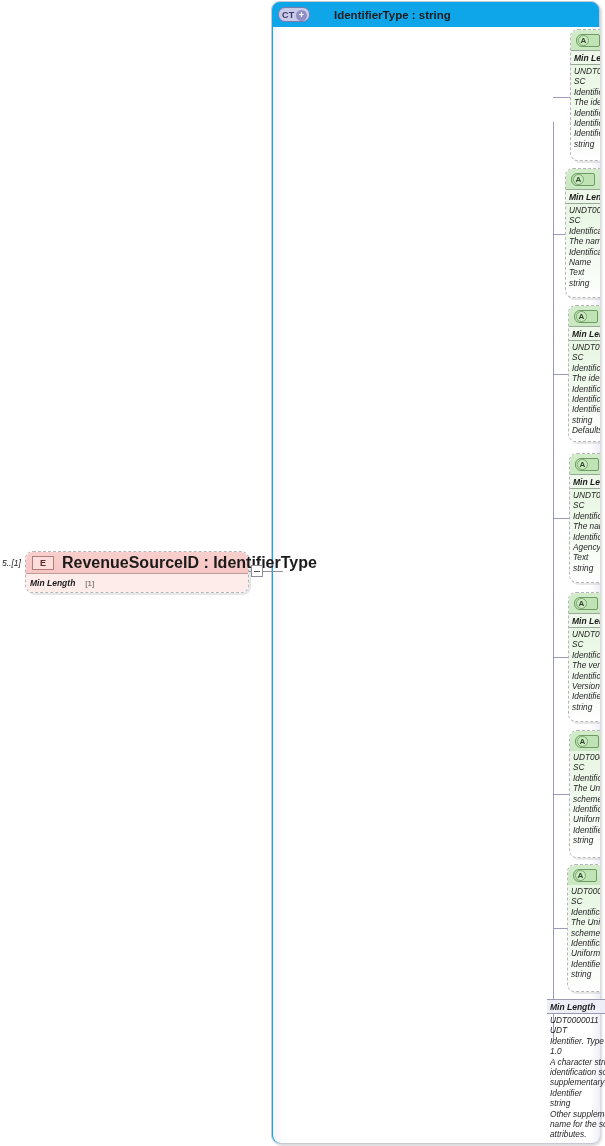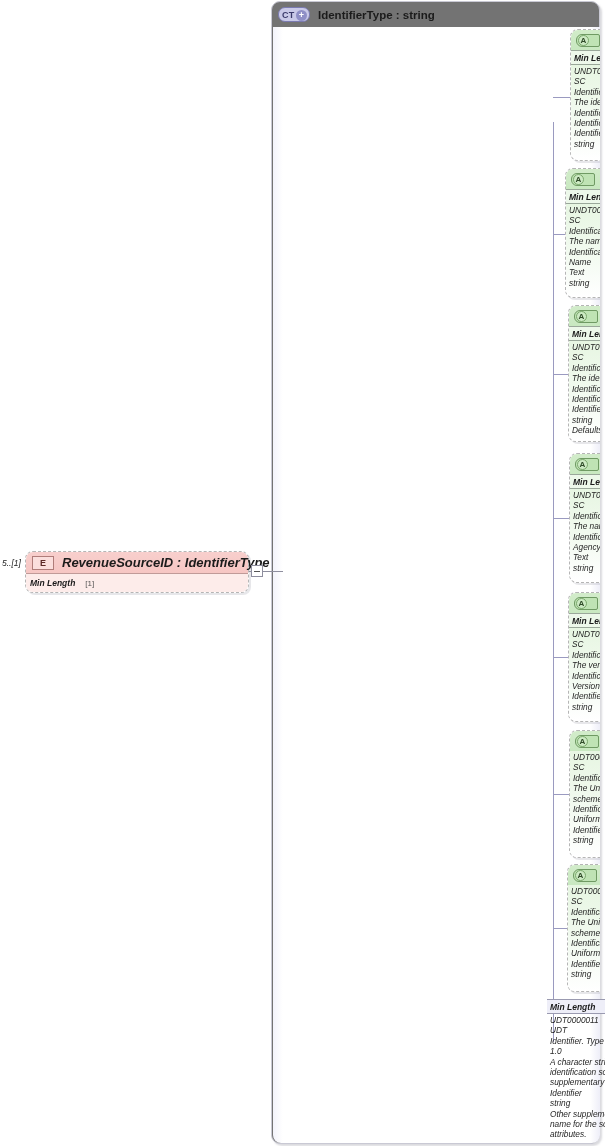--- a/index.html
+++ b/index.html
@@ -14,21 +14,21 @@
     overflow: hidden;
   }
 
   
   #ct-box {
     position: absolute;
     left: 271px; top: 1px;
     width: 329px; height: 1143px;
     border: 1px solid #c9c9d4;
     border-radius: 9px;
-    background: #737373;
+    background: #0ea5e9;
     box-shadow: 2px 2px 2px rgba(150,150,160,0.35);
   }
   #ct-header {
     position: absolute;
     left: 0; top: 0; width: 100%; height: 25px;
     display: flex; align-items: center;
     padding-left: 6px;
   }
   .ct-icon {
     width: 32px; height: 15px;
@@ -51,21 +51,21 @@
     right: 2px; top: 1.5px;
     width: 11px; height: 11px;
     border-radius: 50%;
     background: #8f8fc6;
     color: #fff;
     font-size: 9px; line-height: 10px;
     text-align: center;
     font-weight: bold;
   }
   #ct-title {
-    margin-left: 8px;
+    margin-left: 24px;
     font-size: 11.5px;
     font-weight: bold;
     color: #1b1b1b;
   }
 
   
   #ct-inner {
     position: absolute;
     left: 1px; top: 25px;
     width: 327px; height: 1116px;
@@ -171,23 +171,22 @@
     width: 22px; height: 14px;
     border: 1px solid #b07c79;
     background: #fbdedc;
     color: #5d2a27;
     font-size: 9px; font-weight: bold;
     line-height: 12px; text-align: center;
     flex: none;
   }
   #elem-name {
     margin-left: 8px;
-    font-size: 13px; font-weight: bold; color: #1b1b1b;
+    font-size: 16px; font-weight: bold; color: #1b1b1b;
     white-space: nowrap;
-    font-style: italic;
   }
   #elem-facet {
     height: 19px;
     border-top: 1px solid #c09a98;
     display: flex; align-items: center;
     padding-left: 4px;
     background: #fdecea;
     border-radius: 0 0 7px 7px;
     font-size: 8.5px; font-style: italic; color: #1b1b1b;
   }

